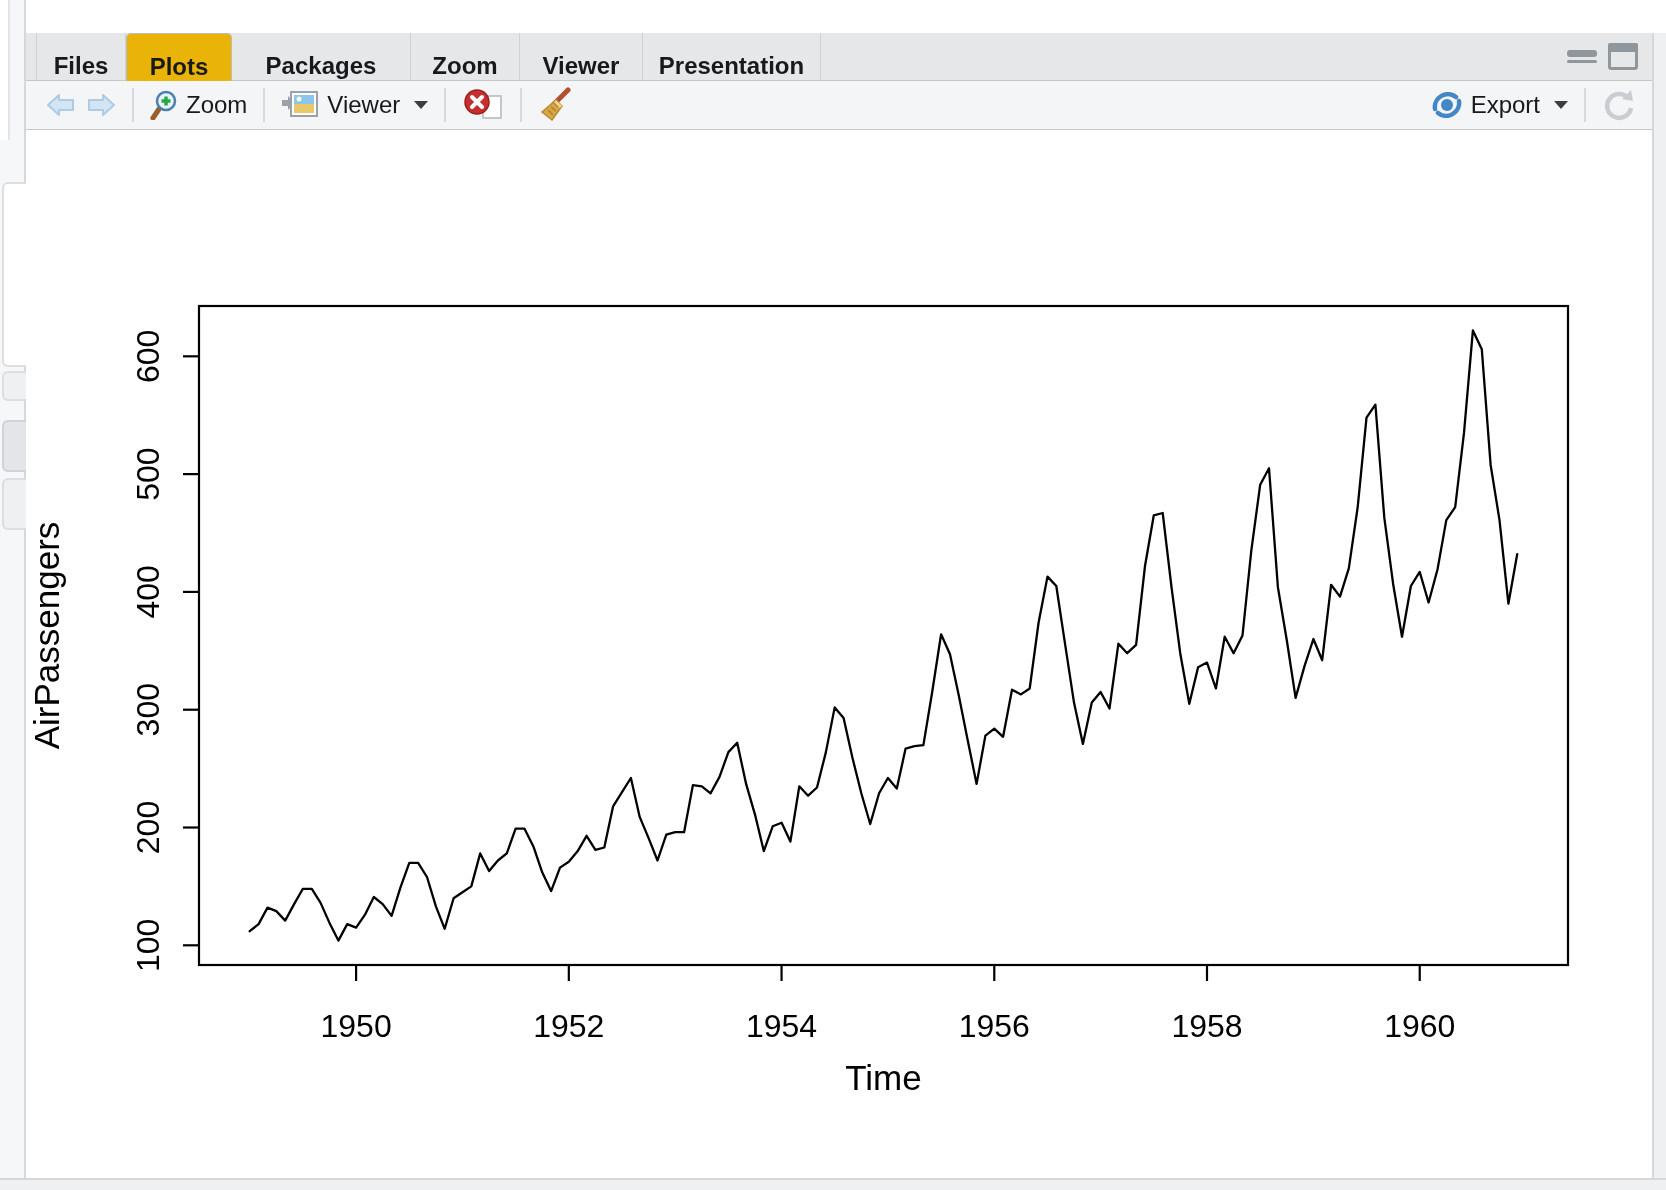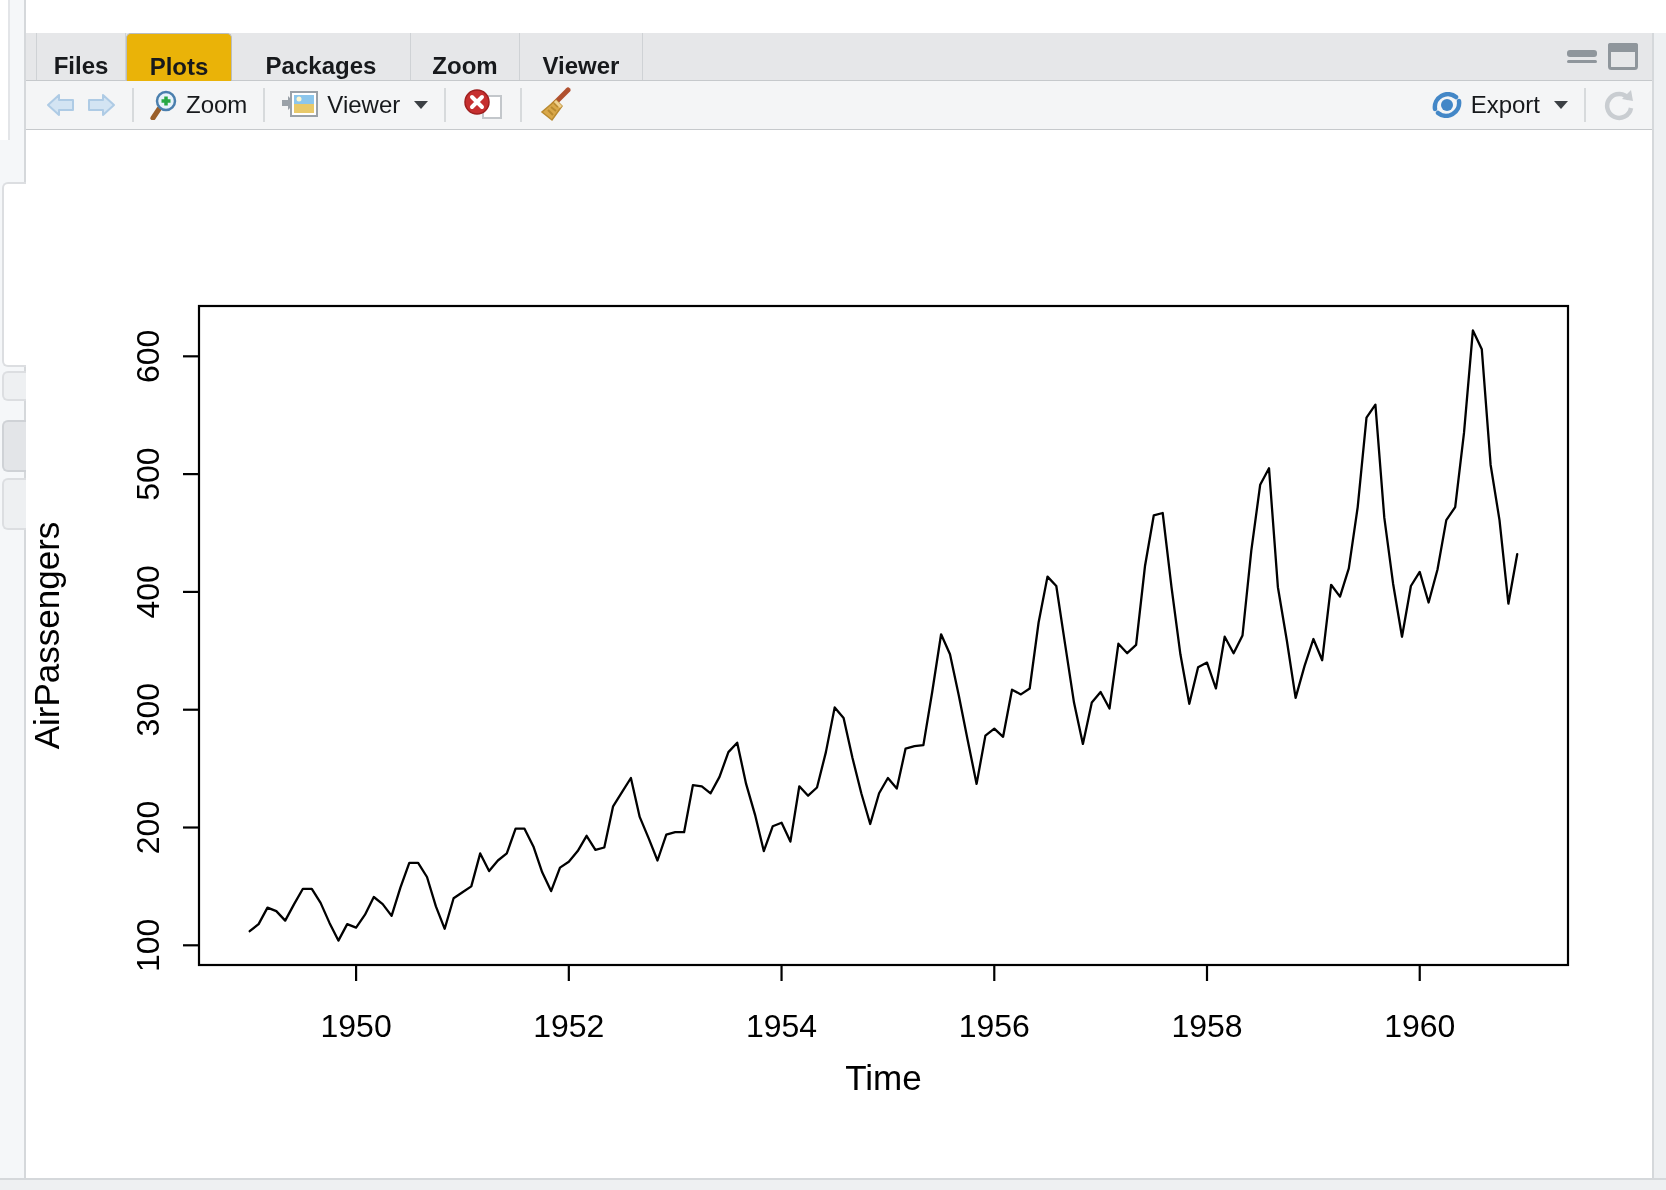--- a/index.html
+++ b/index.html
@@ -65,20 +65,23 @@
         <span>Plots</span>
       </div>
     <div class="tab" style="width:179px">
         <span>Packages</span>
       </div>
     <div class="tab" style="width:109px">
         <span>Zoom</span>
       </div>
     <div class="tab" style="width:123px">
         <span>Viewer</span>
+      </div>
+    <div class="tab" style="width:178px">
+        <span>Presentation</span>
       </div>
 
     <div class="winbtns">
       <svg width="30" height="13">
         <rect x="0" y="0" width="30" height="7" rx="3" fill="#8f969c"></rect>
         <rect x="0" y="10" width="30" height="3" rx="1.5" fill="#8f969c"></rect>
       </svg>
       <svg width="30" height="27">
         <rect x="1.5" y="1.5" width="27" height="24" rx="2" fill="none" stroke="#8f969c" stroke-width="3"></rect>
         <rect x="0" y="0" width="30" height="9" rx="2" fill="#8f969c"></rect>

